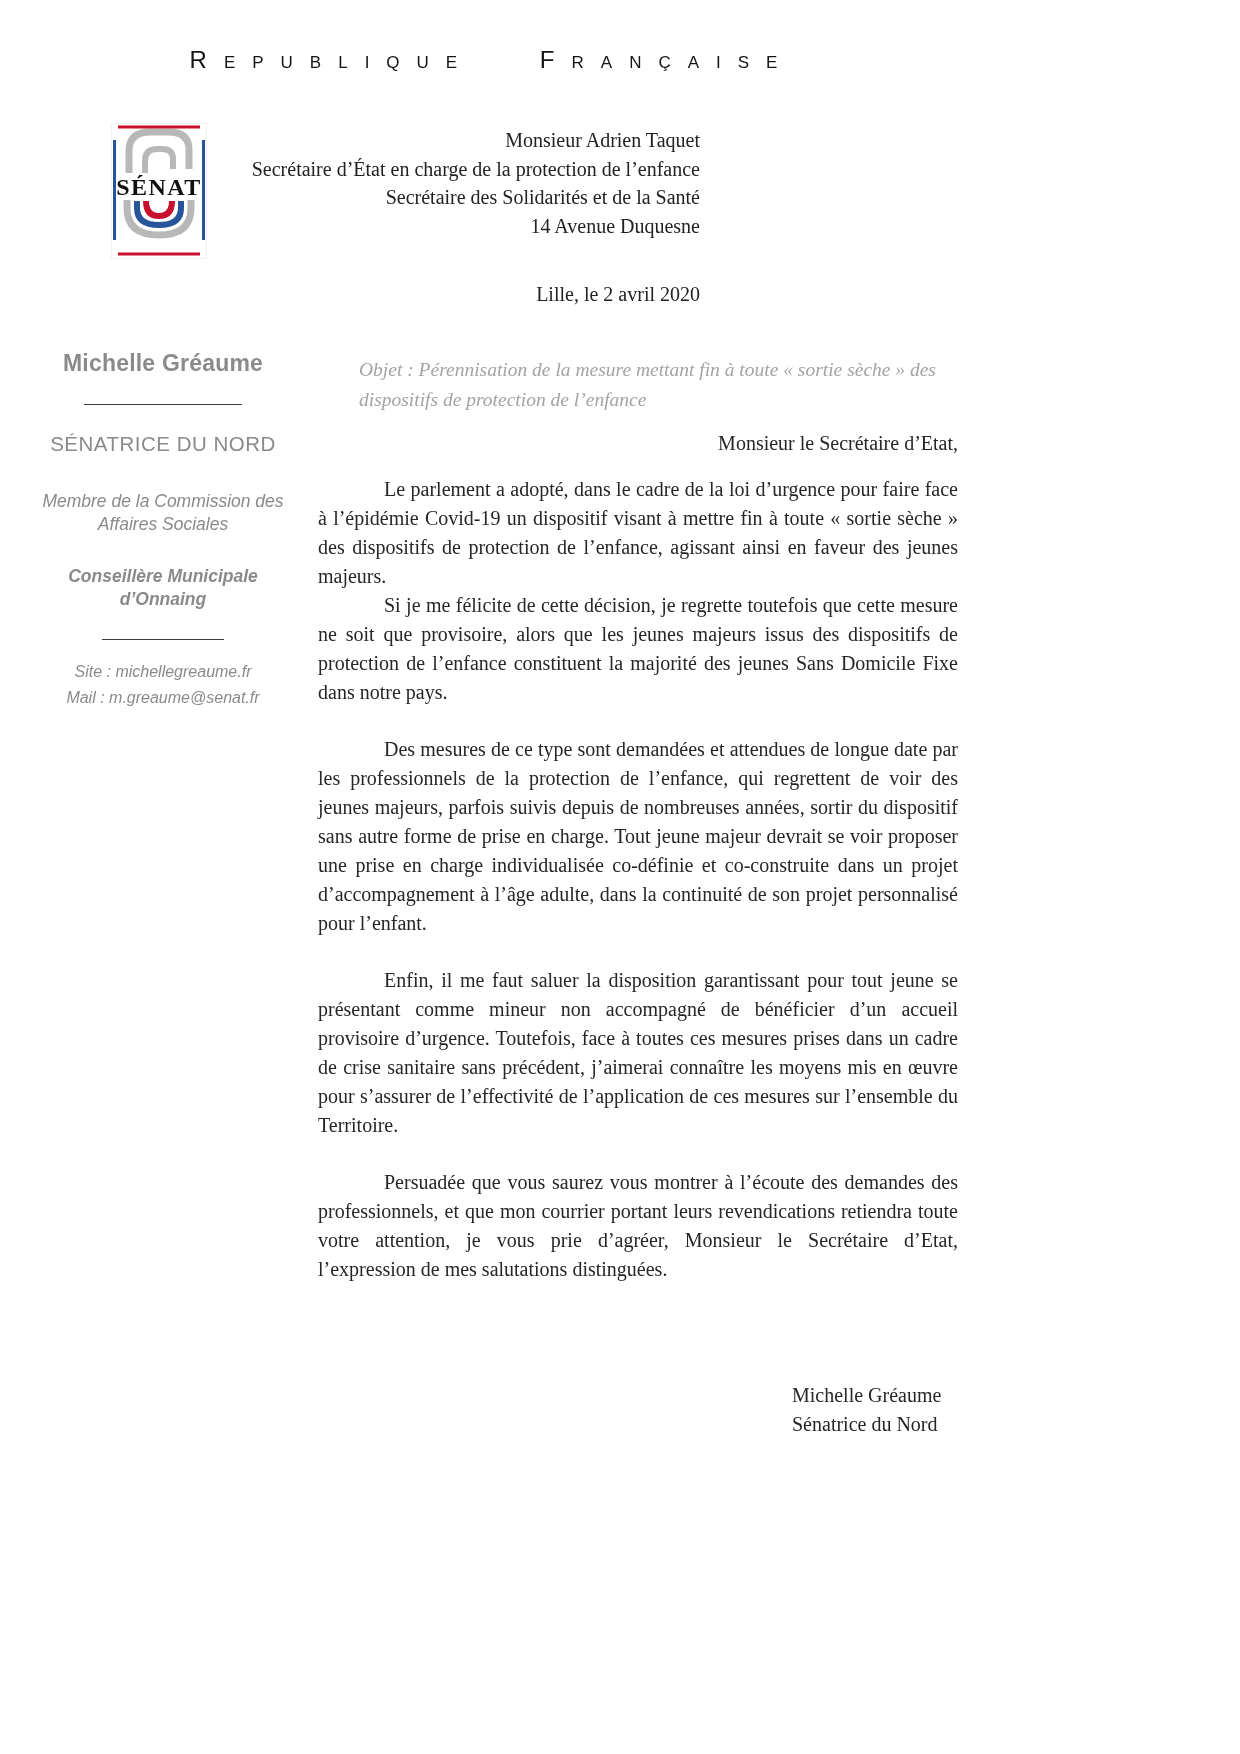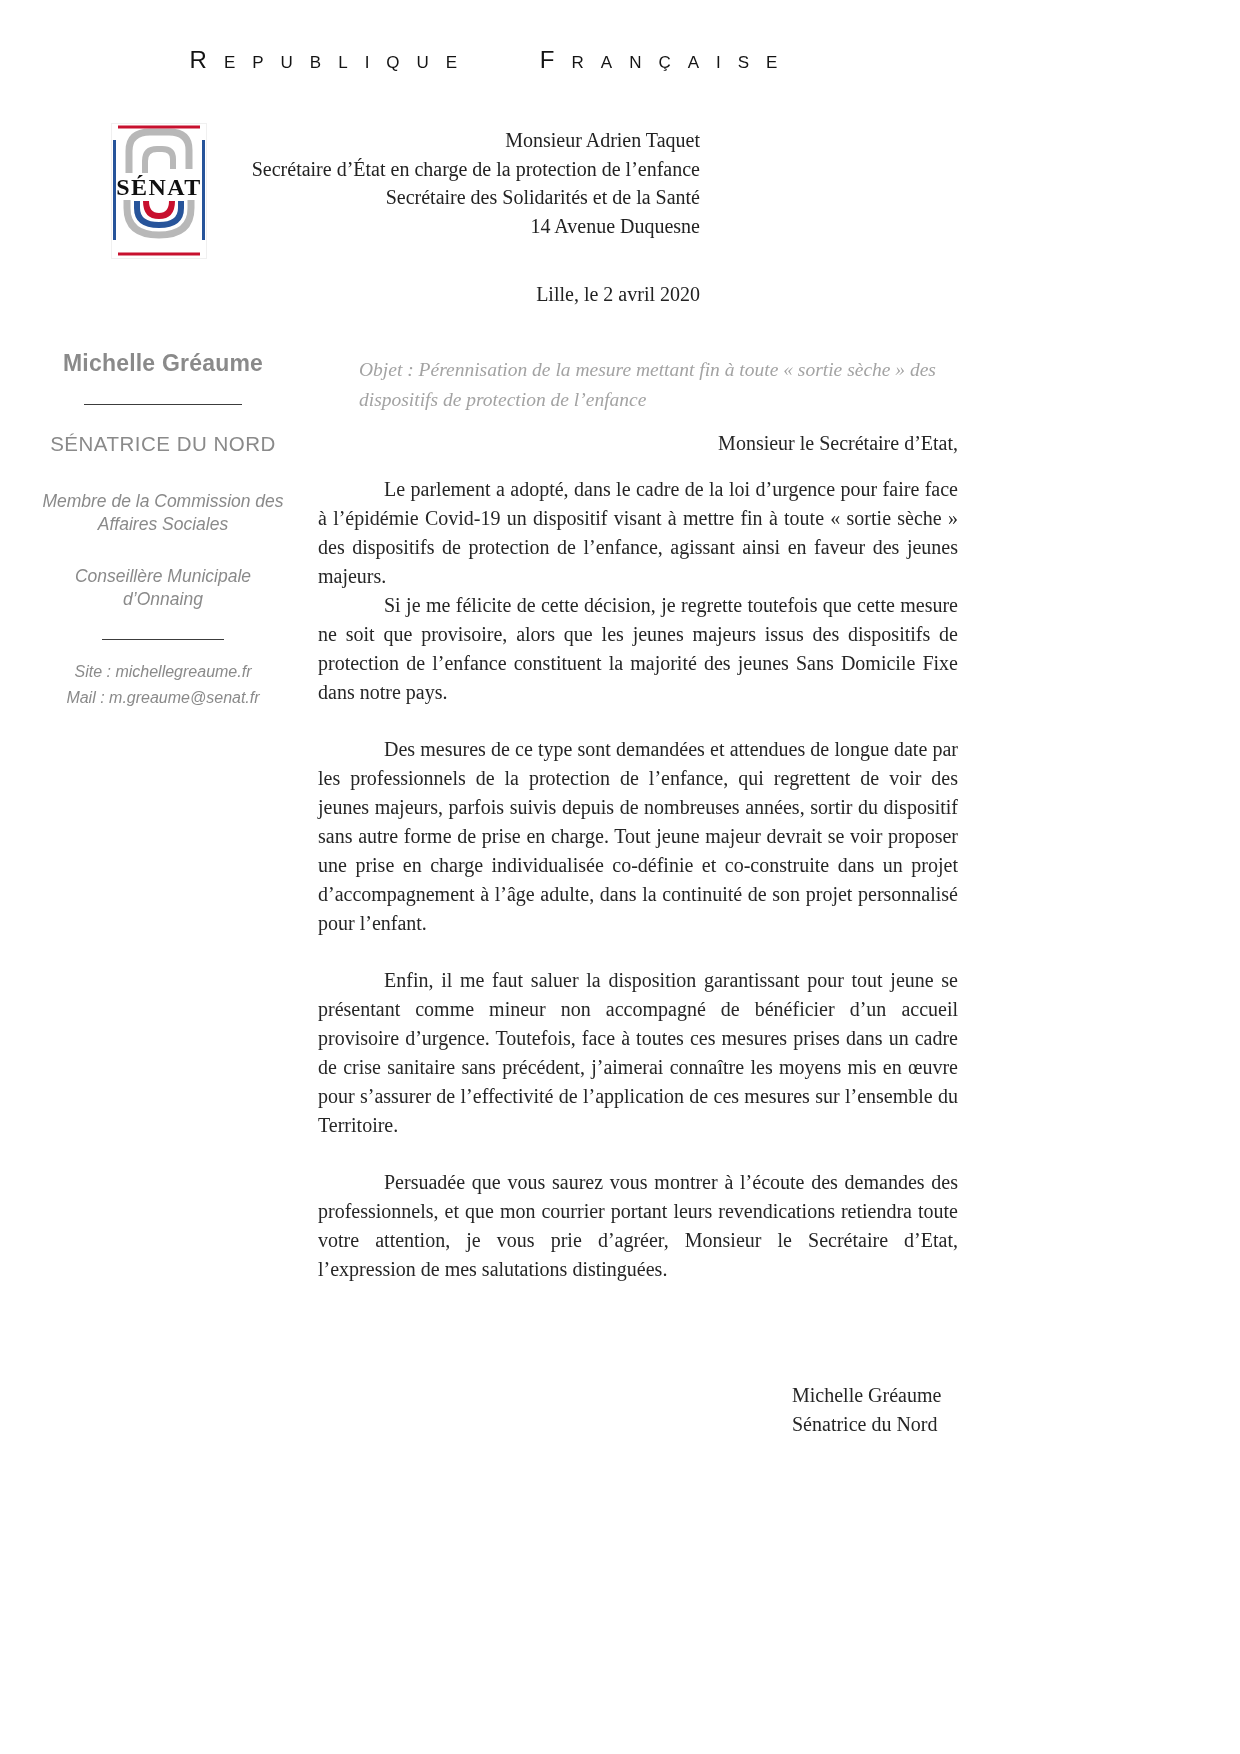--- a/index.html
+++ b/index.html
@@ -36,21 +36,21 @@
   .sidebar{
     position:absolute;left:34px;top:350px;width:258px;
     text-align:center;color:#8a8a8a;
     font-family:"Liberation Sans", sans-serif;
   }
   .sidebar-name{font-size:23px;font-weight:bold;letter-spacing:.2px;}
   .sidebar-divider{border:0;border-top:1.6px solid #3c3c3c;width:158px;margin:27px auto 0;}
   .sidebar-divider.small{width:122px;margin-top:28px;}
   .sidebar-role{margin-top:27px;font-size:20.5px;letter-spacing:.5px;}
   .sidebar-membership{margin-top:34px;font-style:italic;font-weight:500;font-size:17.5px;line-height:23px;}
-  .sidebar-membership + .sidebar-membership{margin-top:29px;}
+  .sidebar-membership + .sidebar-membership{margin-top:29px;font-weight:bold;}
   .sidebar-contact{margin-top:23px;font-style:italic;font-weight:500;font-size:16px;}
   .sidebar-contact.mail{margin-top:8px;}
   
   .subject{
     position:absolute;left:318px;top:355px;width:652px;
     font-style:italic;font-size:19.5px;line-height:30px;color:#a3a3a3;margin-left:41px;
   }
   
   .letter-body{
     position:absolute;left:318px;top:429px;width:640px;

